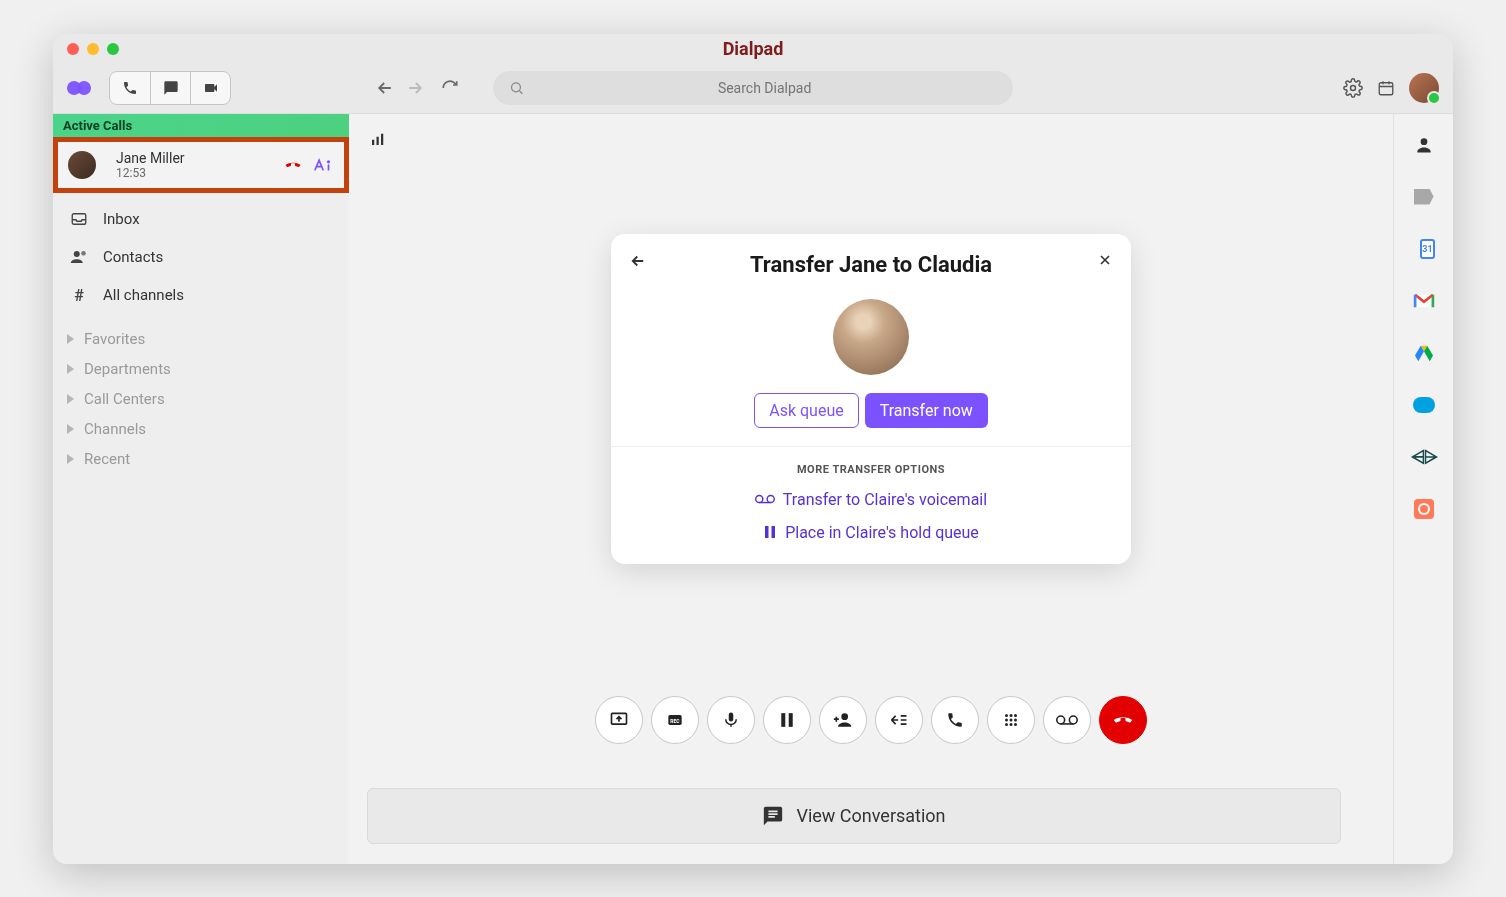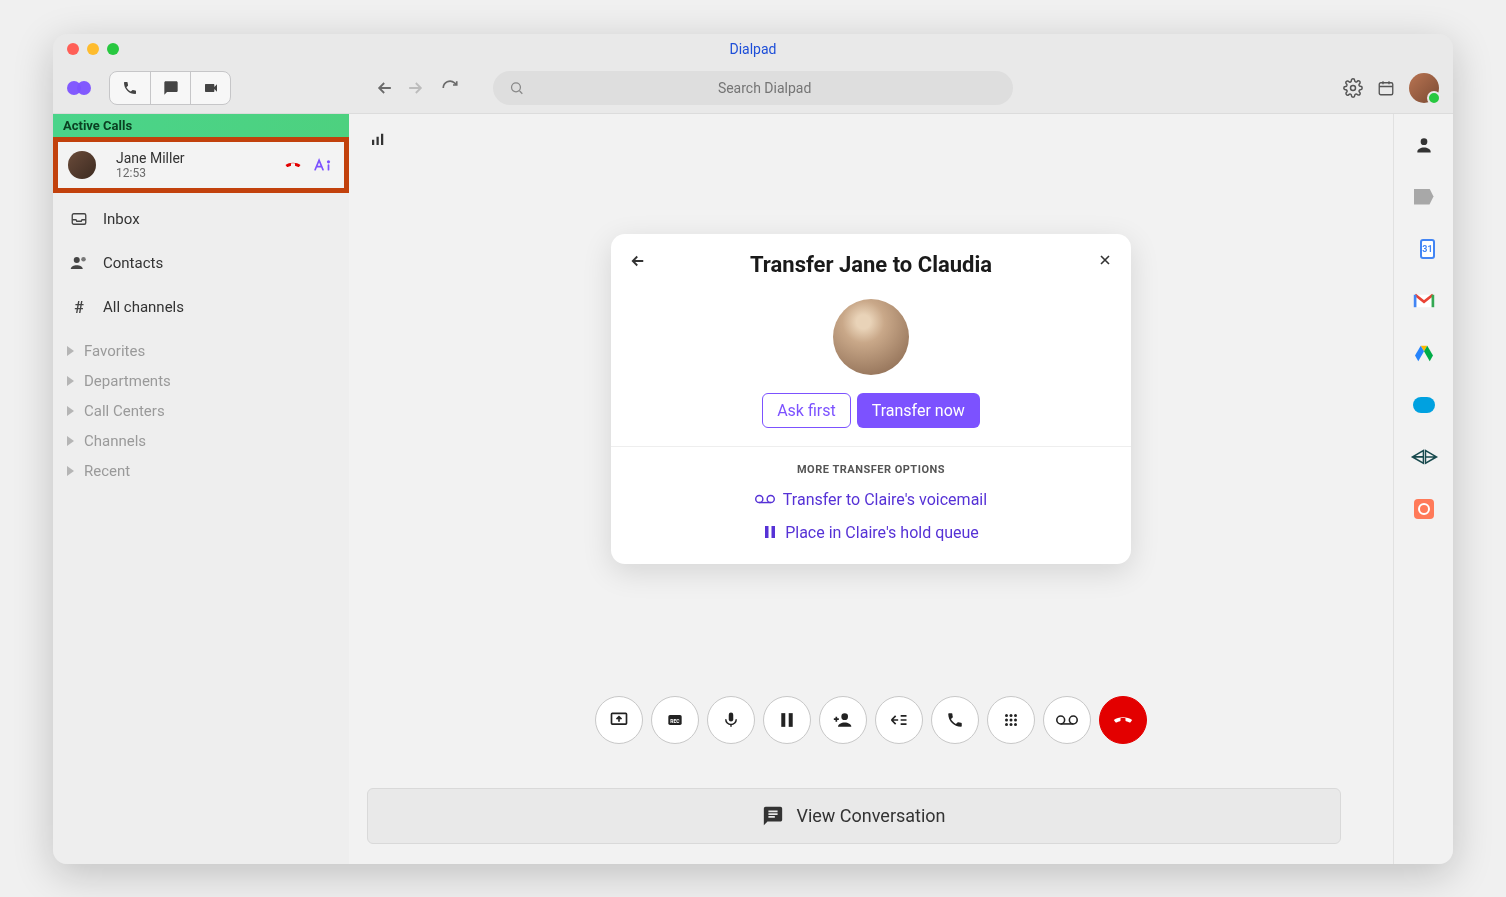--- a/index.html
+++ b/index.html
@@ -4,21 +4,21 @@
 <style>
   * { box-sizing: border-box; margin: 0; padding: 0; font-family: -apple-system, BlinkMacSystemFont, "Segoe UI", Roboto, sans-serif; }
   body { background: #f0f0f0; display: flex; justify-content: center; align-items: center; height: 897px; width: 1506px; }
   .window { width: 1400px; height: 830px; background: #e5e5e5; border-radius: 14px; overflow: hidden; position: relative; box-shadow: 0 10px 40px rgba(0,0,0,0.2); display: flex; flex-direction: column; }
   .titlebar { height: 30px; display: flex; align-items: center; justify-content: center; position: relative; background: #e9e9e9; }
   .traffic { position: absolute; left: 14px; top: 9px; display: flex; gap: 8px; }
   .tdot { width: 12px; height: 12px; border-radius: 50%; }
   .tdot.red { background: #ff5f57; }
   .tdot.yellow { background: #febc2e; }
   .tdot.green { background: #28c840; }
-  .titlebar .title { font-size: 14px; font-weight: 400; color: #1d4ed8; }
+  .titlebar .title { font-size: 18px; font-weight: 700; color: #7f1d1d; }
   .toolbar { height: 50px; background: #e9e9e9; display: flex; align-items: center; padding: 0 14px; gap: 14px; border-bottom: 1px solid #dcdcdc; }
   .logo { width: 24px; height: 16px; position: relative; margin-right: 4px; }
   .logo::before, .logo::after { content: ""; position: absolute; width: 14px; height: 14px; border-radius: 50%; background: #7c52ff; top: 1px; }
   .logo::before { left: 0; opacity: 0.95;}
   .logo::after { right: 0; opacity: 0.95;}
   .pill-group { display: flex; border: 1px solid #c6c6c8; border-radius: 8px; overflow: hidden; background: #f7f7f7; }
   .pill-btn { width: 40px; height: 32px; display: flex; align-items: center; justify-content: center; cursor: pointer; color: #444; }
   .pill-btn + .pill-btn { border-left: 1px solid #c6c6c8; }
   .nav-btns { display: flex; align-items: center; gap: 10px; margin-left: 130px; }
   .nav-btns svg { color: #6b6b6b; }
@@ -29,21 +29,21 @@
   .avatar-sm { width: 30px; height: 30px; border-radius: 50%; background: linear-gradient(135deg,#b97452,#7a4a33); position: relative; }
   .avatar-sm::after { content: ""; position: absolute; right: -2px; bottom: -2px; width: 10px; height: 10px; border-radius: 50%; background: #28c840; border: 2px solid #e9e9e9; }
   .body { flex: 1; display: flex; overflow: hidden; }
   .sidebar { width: 296px; background: #eeeeee; display: flex; flex-direction: column; }
   .active-calls { background: linear-gradient(90deg,#4ad48a,#4dd17f); padding: 4px 10px; font-size: 13px; font-weight: 700; color: #0a4022; }
   .call-card { background: #f3f3f3; border: 5px solid #c2410c; margin: 0; padding: 8px 10px; display: flex; align-items: center; gap: 20px; }
   .call-card .avatar { width: 28px; height: 28px; border-radius: 50%; background: linear-gradient(135deg,#6a4b3a,#3c2a20); }
   .call-card .info .name { font-size: 14px; color: #333; }
   .call-card .info .time { font-size: 12px; color: #6a6a6a; }
   .call-card .actions { margin-left: auto; display: flex; gap: 10px; align-items: center; }
-  .nav { padding: 14px 10px 6px; display: flex; flex-direction: column; gap: 20px; }
+  .nav { padding: 14px 10px 6px; display: flex; flex-direction: column; gap: 14px; }
   .nav-item { display: flex; align-items: center; gap: 14px; padding: 3px 6px; font-size: 15px; color: #333; cursor: pointer; border-radius: 6px; }
   .nav-item .ico { width: 20px; display: flex; justify-content: center; color: #444; }
   .sections { padding: 8px 10px; display: flex; flex-direction: column; gap: 12px; margin-top: 8px; }
   .section { display: flex; align-items: center; gap: 10px; color: #9a9a9a; font-size: 15px; cursor: pointer; padding-left: 4px; }
   .tri { width: 0; height: 0; border-top: 5px solid transparent; border-bottom: 5px solid transparent; border-left: 7px solid #b5b5b5; }
   .main { flex: 1; position: relative; background: #f2f2f2; display: flex; flex-direction: column; }
   .main-top { padding: 16px 20px; }
   .modal-wrap { position: absolute; inset: 0; display: flex; justify-content: center; align-items: flex-start; padding-top: 120px; pointer-events: none; }
   .modal { width: 520px; background: #fff; border-radius: 14px; box-shadow: 0 8px 30px rgba(0,0,0,0.12); pointer-events: auto; overflow: hidden; }
   .modal-head { display: flex; align-items: center; justify-content: center; position: relative; padding: 18px; }
@@ -239,21 +239,21 @@
             <div class="title">Transfer Jane to Claudia</div>
             <div class="close">
                 <svg width="16" height="16" viewBox="0 0 24 24" fill="none" stroke="currentColor" stroke-width="2.4">
                   <path d="M18 6L6 18M6 6l12 12"></path>
                 </svg>
               </div>
           </div>
           <div class="modal-body">
             <div class="big-avatar"></div>
             <div class="btn-row">
-              <div class="btn outline">Ask first</div>
+              <div class="btn outline">Ask queue</div>
               <div class="btn primary">Transfer now</div>
             </div>
           </div>
           <div class="modal-options">
             <div class="opt-label">MORE TRANSFER OPTIONS</div>
             <div class="opt">
               <svg width="20" height="14" viewBox="0 0 28 14" fill="none" stroke="currentColor" stroke-width="2">
                   <circle cx="6" cy="7" r="5"></circle>
                   <circle cx="22" cy="7" r="5"></circle>
                   <path d="M6 12h16"></path>

